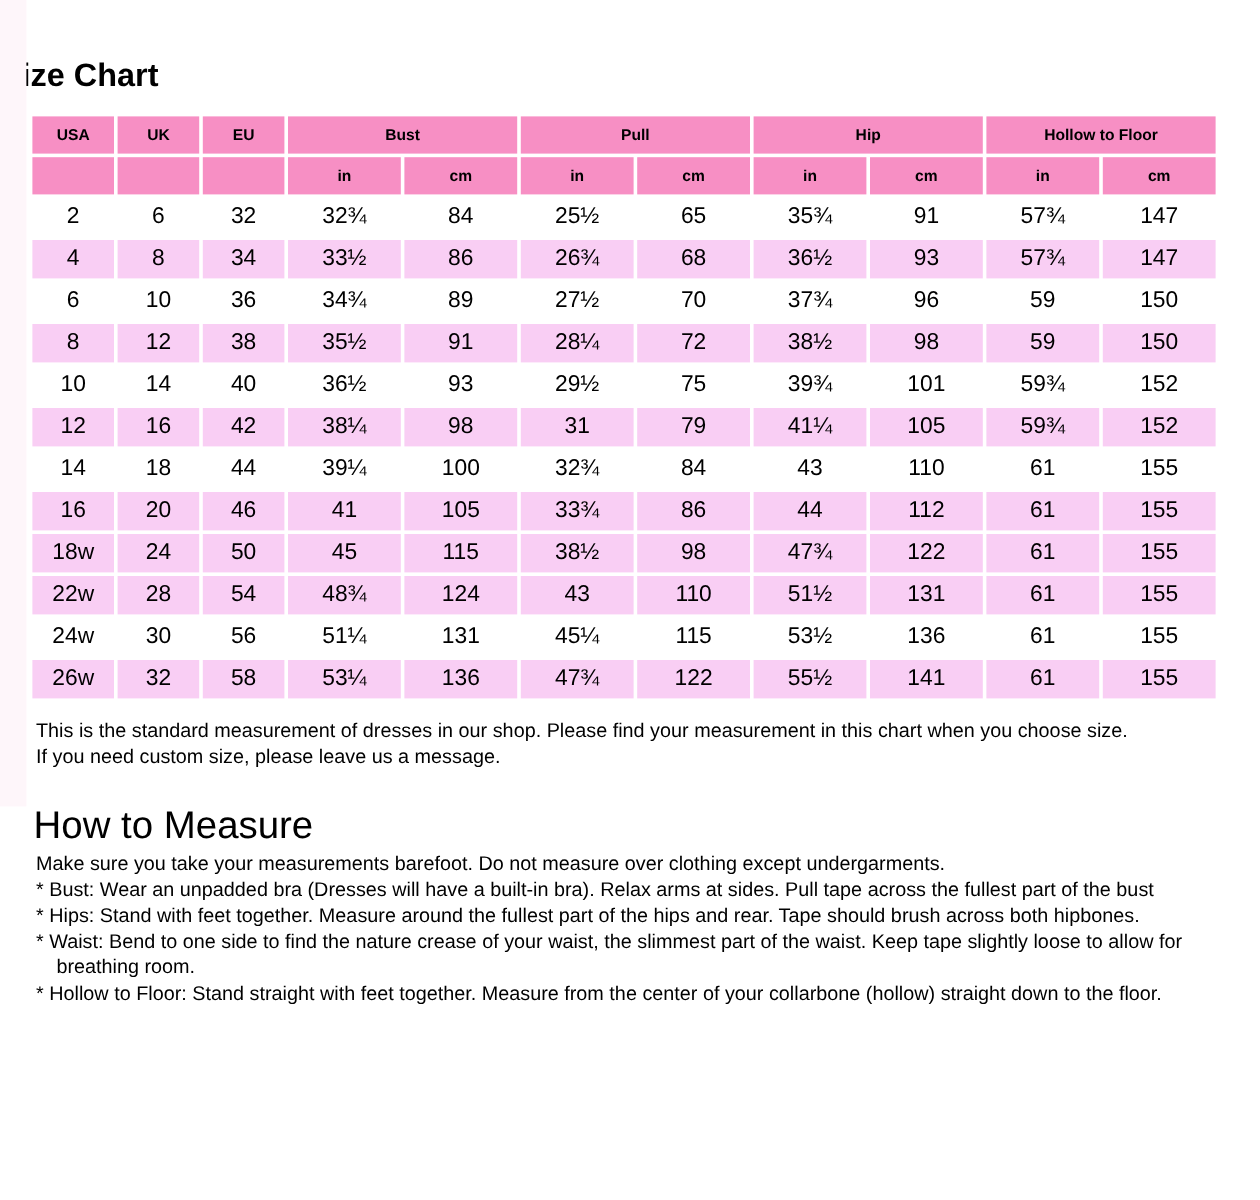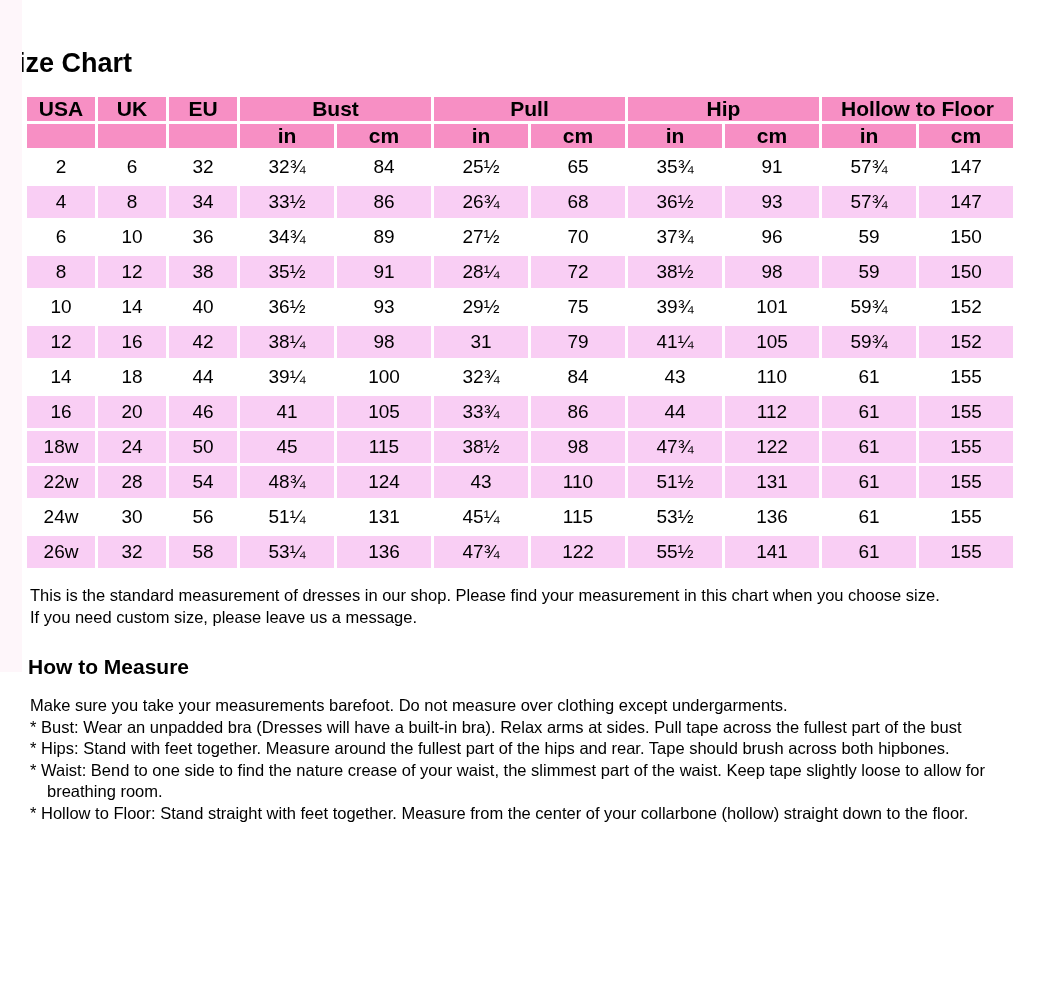--- a/index.html
+++ b/index.html
@@ -41,41 +41,41 @@
   table.size-chart th,
   table.size-chart td {
     padding: 0;
     text-align: center;
     vertical-align: middle;
     overflow: hidden;
     white-space: nowrap;
   }
   th.hdr {
     background: var(--header-pink);
-    font-size: 21px;
+    font-size: 13px;
     font-weight: bold;
-    height: 21px;
+    height: 31px;
   }
   tbody td {
     font-size: 19px;
     font-weight: normal;
     height: 32px;
     background: #FFFFFF;
   }
   tr.alt td { background: var(--row-pink); }
   .notes {
     margin: 13px 0 0 30px;
     font-size: 16.5px;
     line-height: 22px;
     max-width: 985px;
   }
   .howto-heading {
-    margin: 27px 0 16px 28px;
-    font-size: 21px;
-    font-weight: bold;
+    margin: 27px 0 4px 28px;
+    font-size: 32px;
+    font-weight: normal;
   }
   .howto {
     margin: 4px 0 0 30px;
     font-size: 16.5px;
     line-height: 21.5px;
     max-width: 978px;
   }
   .howto .line {
     padding-left: 17px;
     text-indent: -17px;

